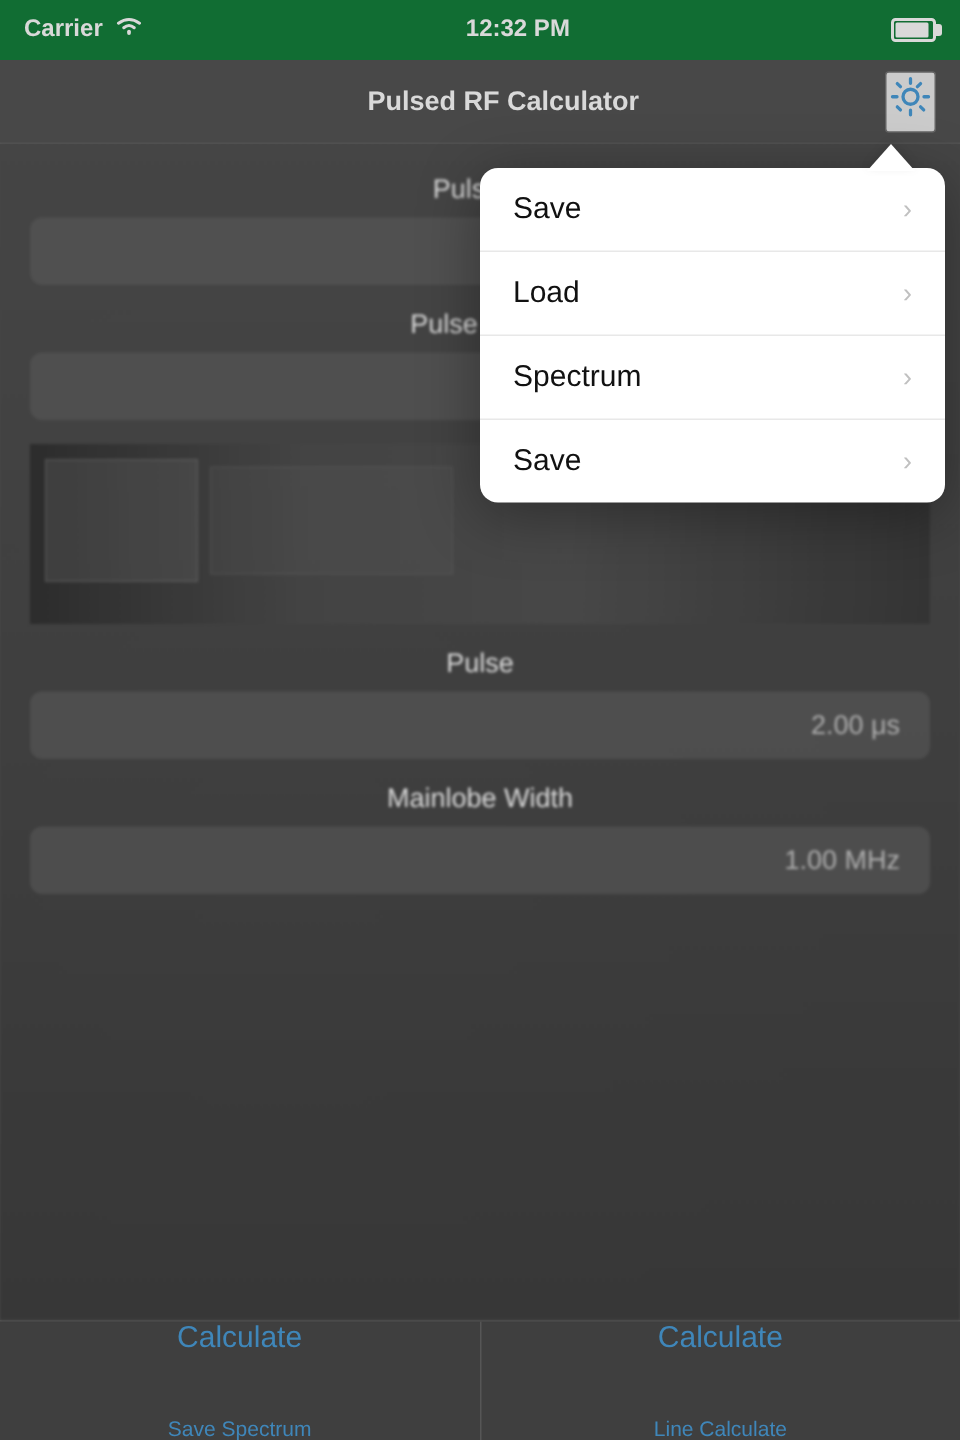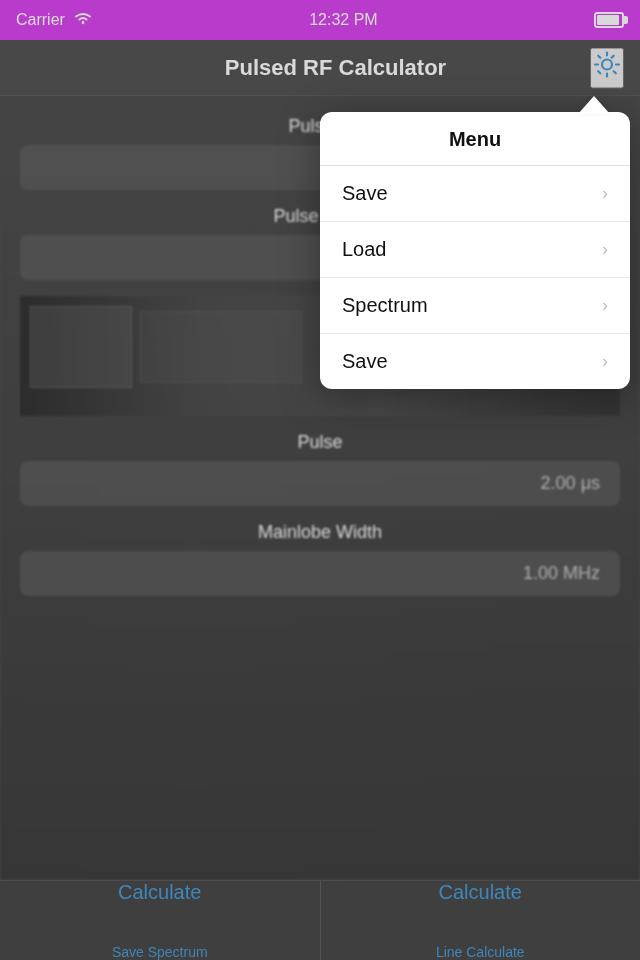--- a/index.html
+++ b/index.html
@@ -10,28 +10,28 @@
       height: 960px;
       overflow: hidden;
       font-family: -apple-system, 'Helvetica Neue', Arial, sans-serif;
       background: #555;
     }
 
     
     .status-bar {
       width: 100%;
       height: 40px;
-      background: #d946ef;
+      background: #15803d;
       display: flex;
       align-items: center;
       justify-content: space-between;
       padding: 0 16px;
       color: white;
       font-size: 16px;
-      font-weight: 400;
+      font-weight: 700;
     }
     .status-left {
       display: flex;
       align-items: center;
       gap: 8px;
     }
     .battery-icon {
       width: 30px;
       height: 16px;
       border: 2px solid white;
@@ -66,21 +66,21 @@
       height: 56px;
       background: #555555;
       display: flex;
       align-items: center;
       justify-content: center;
       position: relative;
       border-bottom: 1px solid #666;
     }
     .nav-title {
       color: white;
-      font-size: 22px;
+      font-size: 18px;
       font-weight: 600;
       margin-left: 31px;
     }
     .gear-btn {
       position: absolute;
       right: 16px;
       top: 50%;
       transform: translateY(-50%);
       color: #4a9eda;
       font-size: 28px;
@@ -352,23 +352,20 @@
       <span class="toolbar-btn-title">Calculate</span>
       <span class="toolbar-btn-sub">Line Calculate</span>
     </button>
   </div>
 
   <div class="overlay"></div>
 
   <div class="menu-arrow"></div>
 
   <div class="menu-popup">
-    <div class="menu-header">
-      <span class="menu-header-title">Menu</span>
-    </div>
 
     <div class="menu-item">
       <span class="menu-item-label">Save</span>
       <span class="menu-chevron">›</span>
     </div>
 
     <div class="menu-item">
       <span class="menu-item-label">Load</span>
       <span class="menu-chevron">›</span>
     </div>

